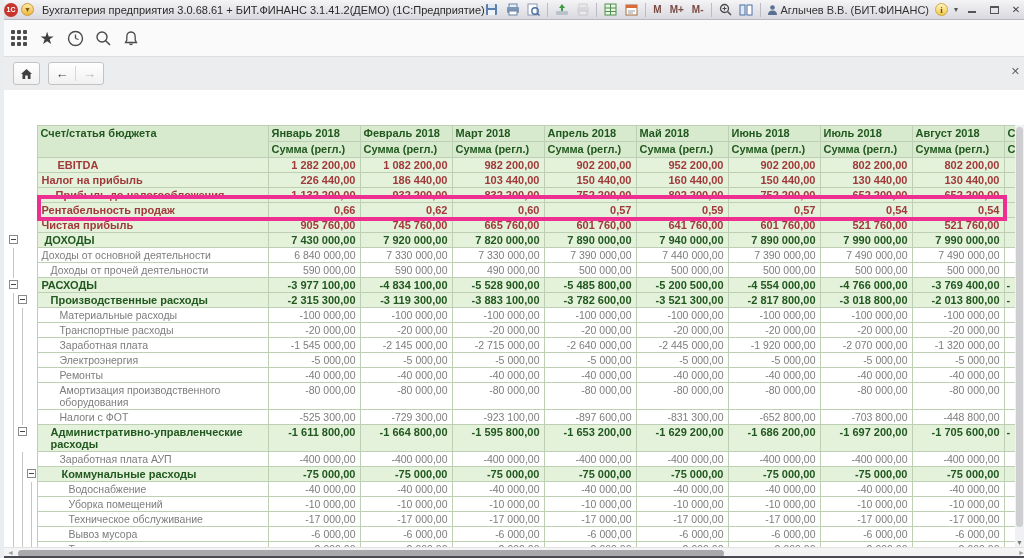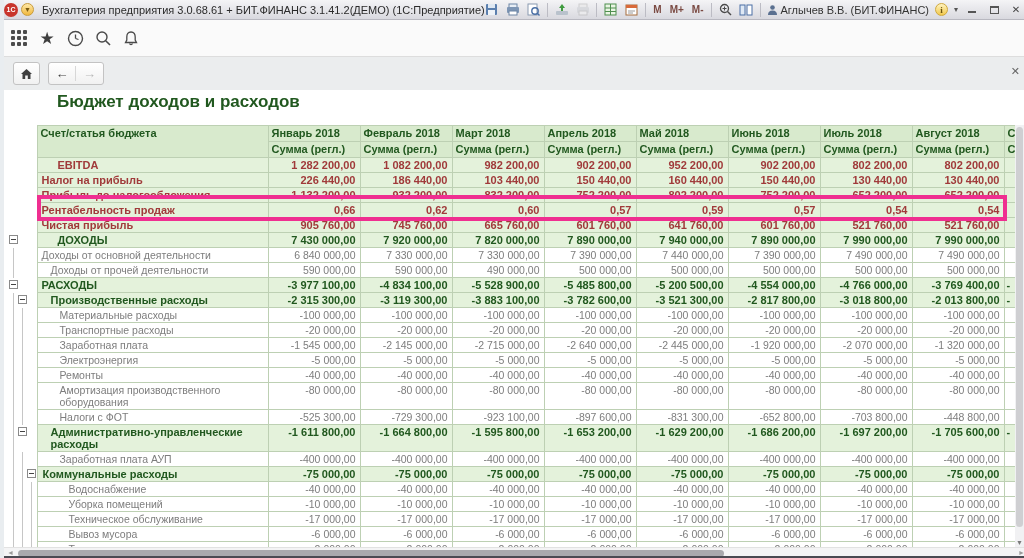--- a/index.html
+++ b/index.html
@@ -227,21 +227,20 @@
           <path d="M6.5 1 L12 6 L10.5 6 L10.5 11 L7.8 11 L7.8 7.5 L5.2 7.5 L5.2 11 L2.5 11 L2.5 6 L1 6 Z" fill="#3f3f3f"></path>
         </svg>
       </span>
     <span class="navbtn histbtns">
       <span class="arr-back">←</span>
       <span class="arr-fwd">→</span>
     </span>
     <span class="navclose">✕</span>
   </div>
 
-  <div class="report-title">Бюджет доходов и расходов</div>
 
   <div class="tablewrap">
     <table class="grid" id="budget-grid">
         <colgroup>
           <col style="width:33px">
           <col style="width:231px">
           <col style="width:92px">
           <col style="width:92px">
           <col style="width:92px">
           <col style="width:92px">
@@ -299,21 +298,21 @@
             <td class="num">103 440,00</td>
             <td class="num">150 440,00</td>
             <td class="num">160 440,00</td>
             <td class="num">150 440,00</td>
             <td class="num">130 440,00</td>
             <td class="num">130 440,00</td>
             <td class="num sepcell"></td>
           </tr>
           <tr class="row-red">
             <td class="g"></td>
-            <td class="lbl" style="padding-left:4px">Прибыль до налогообложения</td>
+            <td class="lbl" style="padding-left:18px">Прибыль до налогообложения</td>
             <td class="num">1 132 200,00</td>
             <td class="num">932 200,00</td>
             <td class="num">832 200,00</td>
             <td class="num">752 200,00</td>
             <td class="num">802 200,00</td>
             <td class="num">752 200,00</td>
             <td class="num">652 200,00</td>
             <td class="num">652 200,00</td>
             <td class="num sepcell"></td>
           </tr>
@@ -340,21 +339,21 @@
             <td class="num">641 760,00</td>
             <td class="num">601 760,00</td>
             <td class="num">521 760,00</td>
             <td class="num">521 760,00</td>
             <td class="num sepcell"></td>
           </tr>
           <tr class="row-green">
             <td class="g">
               <i class="tm" style="left:5px"></i>
             </td>
-            <td class="lbl" style="padding-left:20px">ДОХОДЫ</td>
+            <td class="lbl" style="padding-left:7px">ДОХОДЫ</td>
             <td class="num">7 430 000,00</td>
             <td class="num">7 920 000,00</td>
             <td class="num">7 820 000,00</td>
             <td class="num">7 890 000,00</td>
             <td class="num">7 940 000,00</td>
             <td class="num">7 890 000,00</td>
             <td class="num">7 990 000,00</td>
             <td class="num">7 990 000,00</td>
             <td class="num sepcell"></td>
           </tr>
@@ -562,21 +561,21 @@
             <td class="num">-400 000,00</td>
             <td class="num">-400 000,00</td>
             <td class="num sepcell"></td>
           </tr>
           <tr class="row-green">
             <td class="g">
               <i class="tl" style="left:9px"></i>
               <i class="tl" style="left:18px"></i>
               <i class="tm" style="left:23px"></i>
             </td>
-            <td class="lbl" style="padding-left:5px">Коммунальные расходы</td>
+            <td class="lbl" style="padding-left:24px">Коммунальные расходы</td>
             <td class="num">-75 000,00</td>
             <td class="num">-75 000,00</td>
             <td class="num">-75 000,00</td>
             <td class="num">-75 000,00</td>
             <td class="num">-75 000,00</td>
             <td class="num">-75 000,00</td>
             <td class="num">-75 000,00</td>
             <td class="num">-75 000,00</td>
             <td class="num sepcell"></td>
           </tr>

